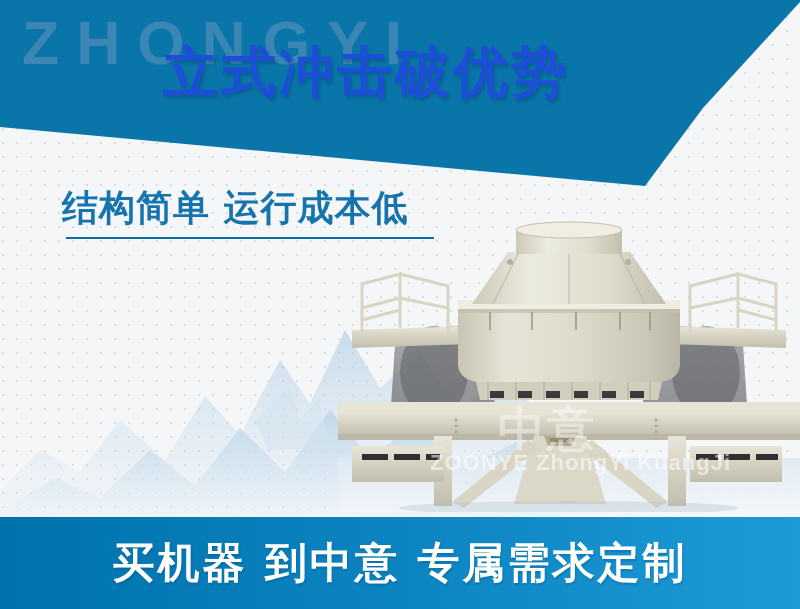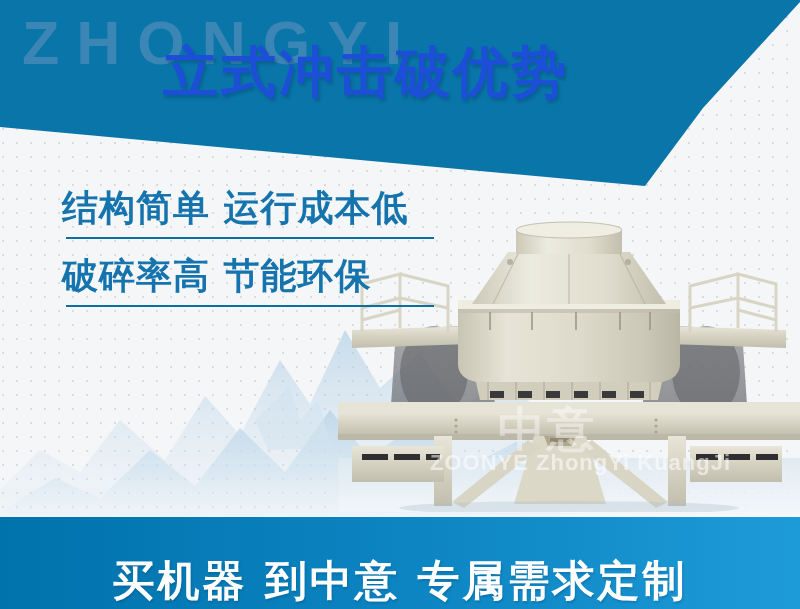--- a/index.html
+++ b/index.html
@@ -102,21 +102,21 @@
     width:368px; height:2px;
     background:#0d6f9f;
   }
 
   
   .footer-banner {
     position:absolute;
     left:0; top:517px; width:800px; height:92px;
     background:linear-gradient(90deg,#0072ac 0%, #0d85c2 52%, #1d9bd8 100%);
     z-index:9;
-    display:flex; align-items:flex-end; justify-content:center;
+    display:flex; align-items:center; justify-content:center;
   }
   .footer-text {
     font-size:42px;
     font-weight:bold;
     color:#ffffff;
     letter-spacing:3px;
     white-space:nowrap;
     text-shadow:1px 2px 2px rgba(0,50,85,0.22);
     font-family:"DejaVu Sans","Liberation Sans",sans-serif;
   }
@@ -327,23 +327,19 @@
   </svg>
 
   <div class="header-wm">ZHONGYI</div>
   <div class="header-title">立式冲击破优势</div>
 
   <div class="features">
     <div class="feature">
       <div class="feature-text">结构简单 运行成本低</div>
       <div class="feature-rule"></div>
     </div>
-    <div class="feature">
-      <div class="feature-text">破碎率高 节能环保</div>
-      <div class="feature-rule"></div>
-    </div>
   </div>
 
   <div class="footer-banner">
     <div class="footer-text">买机器 到中意 专属需求定制</div>
   </div>
 
 </div>
 
 </body></html>

